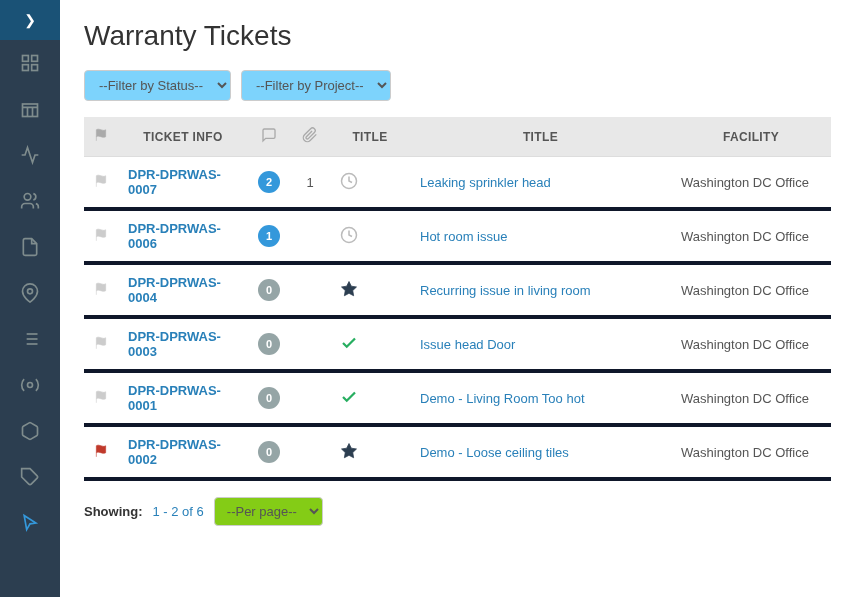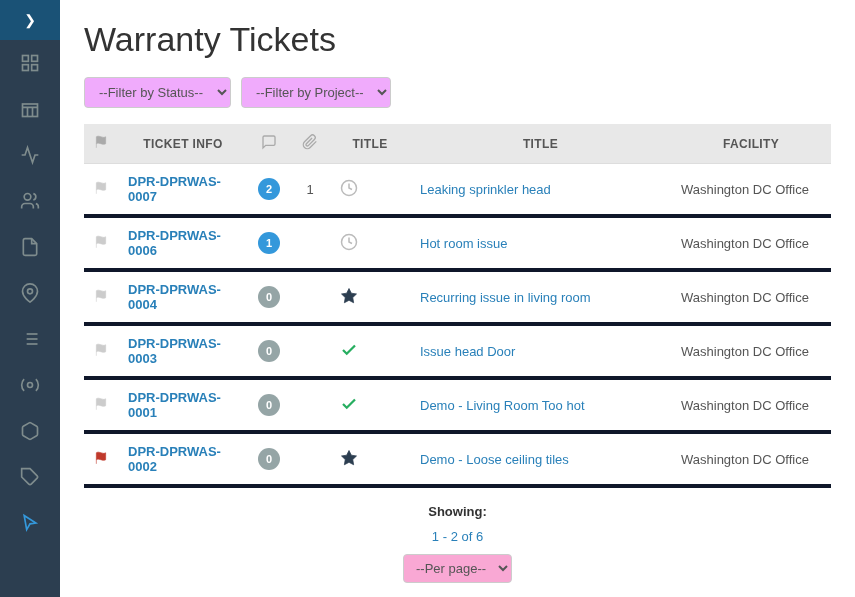--- a/index.html
+++ b/index.html
@@ -40,38 +40,38 @@
 
     
     .main {
       flex: 1;
       background: #fff;
       overflow-y: auto;
       padding: 20px 24px;
     }
 
     .page-title {
-      font-size: 34px;
+      font-size: 28px;
       font-weight: 400;
       color: #333;
       margin-bottom: 18px;
     }
 
     .filters {
       display: flex;
       gap: 10px;
       margin-bottom: 16px;
     }
     .filter-select {
       border: 1px solid #ccc;
       border-radius: 4px;
       padding: 6px 10px;
       font-size: 13px;
       color: #555;
-      background: #f0abfc;
+      background: #7dd3fc;
       cursor: pointer;
       appearance: auto;
     }
 
     
     .ticket-table {
       width: 100%;
       border-collapse: collapse;
       font-size: 13px;
     }
@@ -116,31 +116,30 @@
     .facility-text { color: #555; margin-top: 24px; }
 
     
     .pagination-row {
       display: flex;
       align-items: center;
       gap: 10px;
       margin-top: 16px;
       font-size: 13px;
       color: #555;
-      flex-direction: column;
     }
     .pagination-row .showing-label { font-weight: 600; color: #333; }
     .pagination-row .showing-range { color: #2980b9; }
     .per-page-select {
       border: 1px solid #ccc;
       border-radius: 4px;
       padding: 5px 8px;
       font-size: 13px;
       color: #555;
-      background: #f9a8d4;
+      background: #84cc16;
       cursor: pointer;
     }
 
     .th-flag { width: 30px; }
     .th-ticket { width: 130px; }
     .th-comment { width: 40px; text-align: center; }
     .th-attach { width: 40px; text-align: center; }
     .th-status { width: 80px; }
     .th-title { width: auto; }
     .th-facility { width: 160px; }

